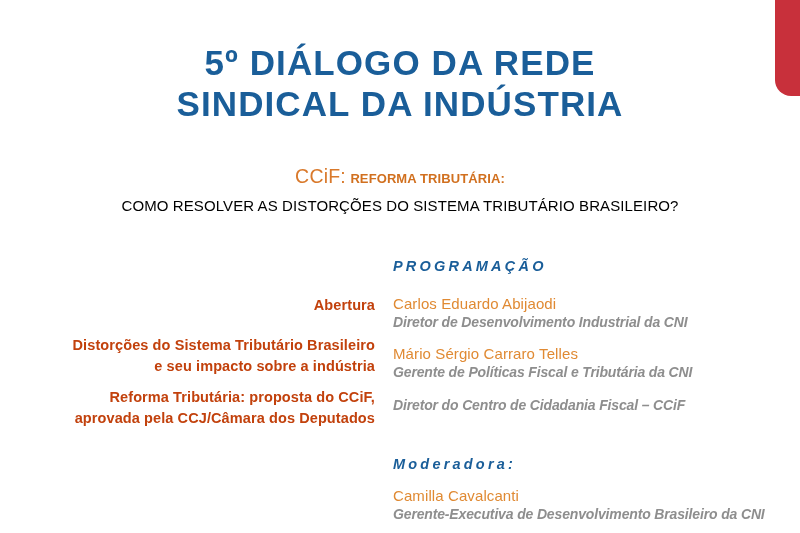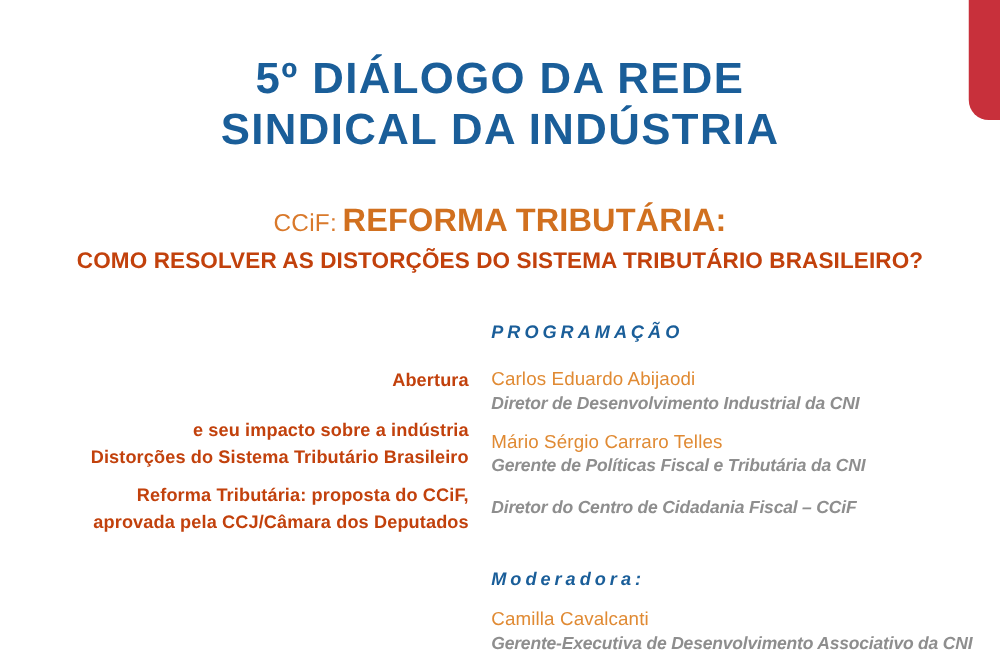--- a/index.html
+++ b/index.html
@@ -64,27 +64,27 @@
   }
   .tema-label {
     color: #D9792B;
     font-weight: normal;
     font-size: 19.5px;
     letter-spacing: 0.2px;
   }
   .subtitle-strong {
     color: #D1701F;
     font-weight: bold;
-    font-size: 26px;
+    font-size: 13px;
     letter-spacing: 0.1px;
   }
   .subtitle-line2 {
-    color: #c2410c;
-    font-weight: bold;
-    font-size: 18px;
+    color: #000000;
+    font-weight: normal;
+    font-size: 15px;
     letter-spacing: 0.1px;
     line-height: 28px;
     white-space: nowrap;
   }
 
   
   .programme {
     position: absolute;
     top: 258px;
     left: 0;
@@ -180,22 +180,22 @@
         <div>Abertura</div>
       </div>
       <div class="row-person">
         <div class="person-name">Carlos Eduardo Abijaodi</div>
         <div class="person-role">Diretor de Desenvolvimento Industrial da CNI</div>
       </div>
     </div>
 
     <div class="row row-2">
       <div class="row-label label-double">
+        <div>Distorções  do Sistema Tributário Brasileiro</div>
         <div>e seu impacto  sobre a indústria</div>
-        <div>Distorções  do Sistema Tributário Brasileiro</div>
       </div>
       <div class="row-person">
         <div class="person-name">Mário Sérgio Carraro Telles</div>
         <div class="person-role">Gerente de Políticas Fiscal e Tributária da CNI</div>
       </div>
     </div>
 
     <div class="row row-3">
       <div class="row-label label-double">
         <div>Reforma Tributária: proposta do CCiF,</div>
@@ -204,18 +204,18 @@
       <div class="row-person">
         <div class="person-role">Diretor do Centro de Cidadania Fiscal – CCiF</div>
       </div>
     </div>
 
     <div class="section-heading heading-moderadora">Moderadora:</div>
 
     <div class="row row-moderadora">
       <div class="row-person">
         <div class="person-name">Camilla Cavalcanti</div>
-        <div class="person-role">Gerente-Executiva de Desenvolvimento Associativo da CNI</div>
+        <div class="person-role">Gerente-Executiva de Desenvolvimento Brasileiro da CNI</div>
       </div>
     </div>
 
   </div>
 </div>
 
 </body></html>

